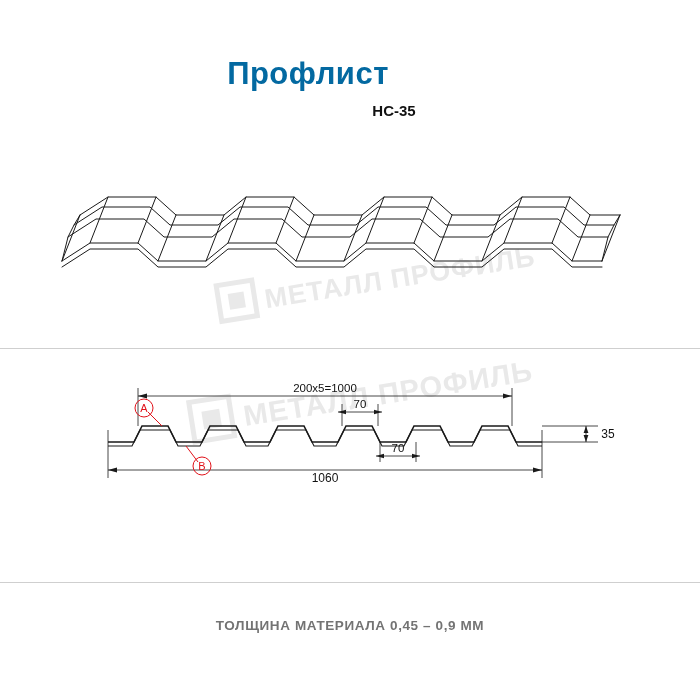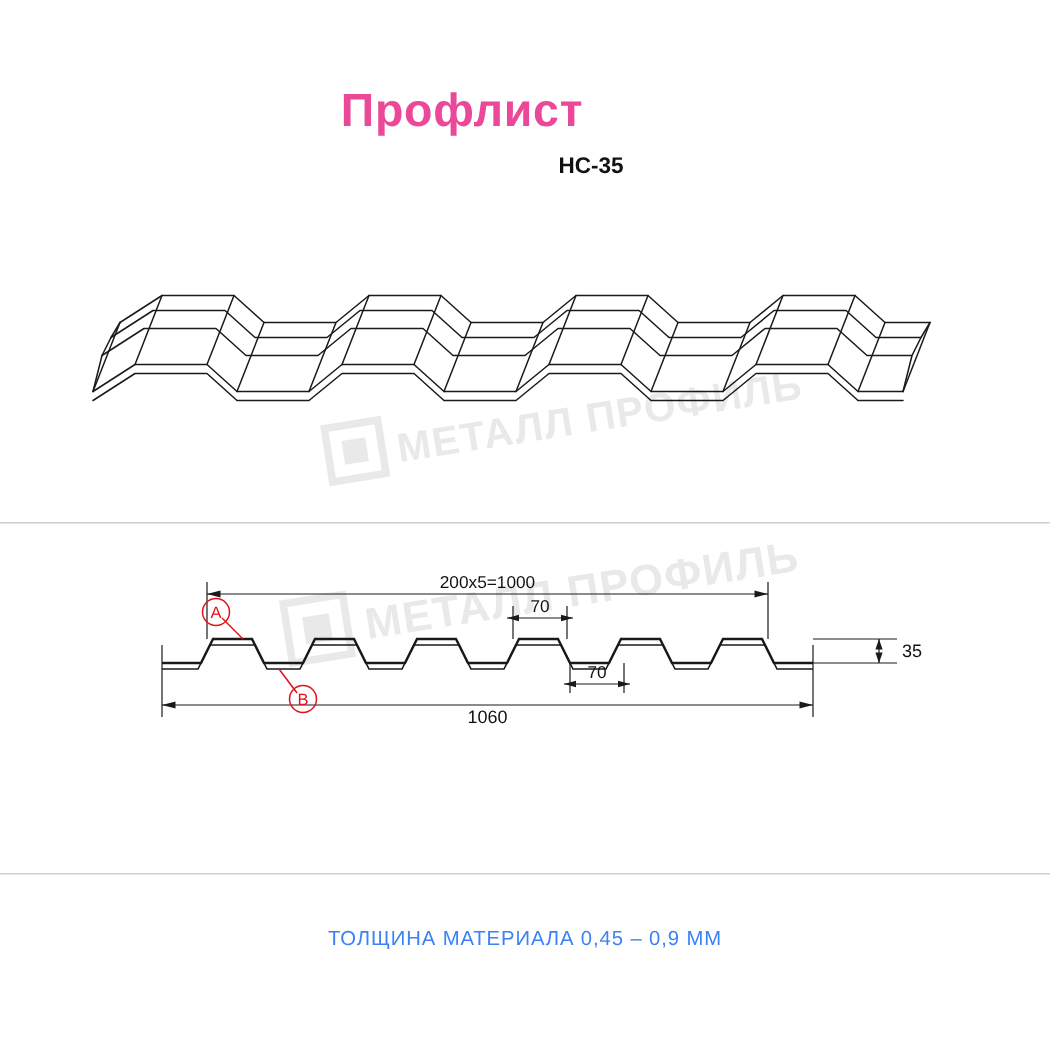--- a/index.html
+++ b/index.html
@@ -22,43 +22,43 @@
   }
   .title {
     position: absolute;
     top: 56px;
     left: 0;
     width: 616px;
     text-align: center;
     font-size: 31px;
     font-weight: bold;
     letter-spacing: 0.5px;
-    color: #ec4899;
+    color: #0369a1;
   }
   .subtitle {
     position: absolute;
     top: 102px;
     left: 0;
     width: 700px;
     text-align: center;
     font-size: 15px;
     font-weight: bold;
     color: #111111;
     margin-left: 44px;
   }
   .footer-note {
     position: absolute;
     top: 618px;
     left: 0;
     width: 700px;
     text-align: center;
     font-size: 13.5px;
-    font-weight: normal;
+    font-weight: bold;
     letter-spacing: 0.6px;
-    color: #3b82f6;
+    color: #737373;
   }
   .iso-view {
     position: absolute;
     top: 175px;
     left: 60px;
     width: 580px;
     height: 140px;
   }
   .section-view {
     position: absolute;

